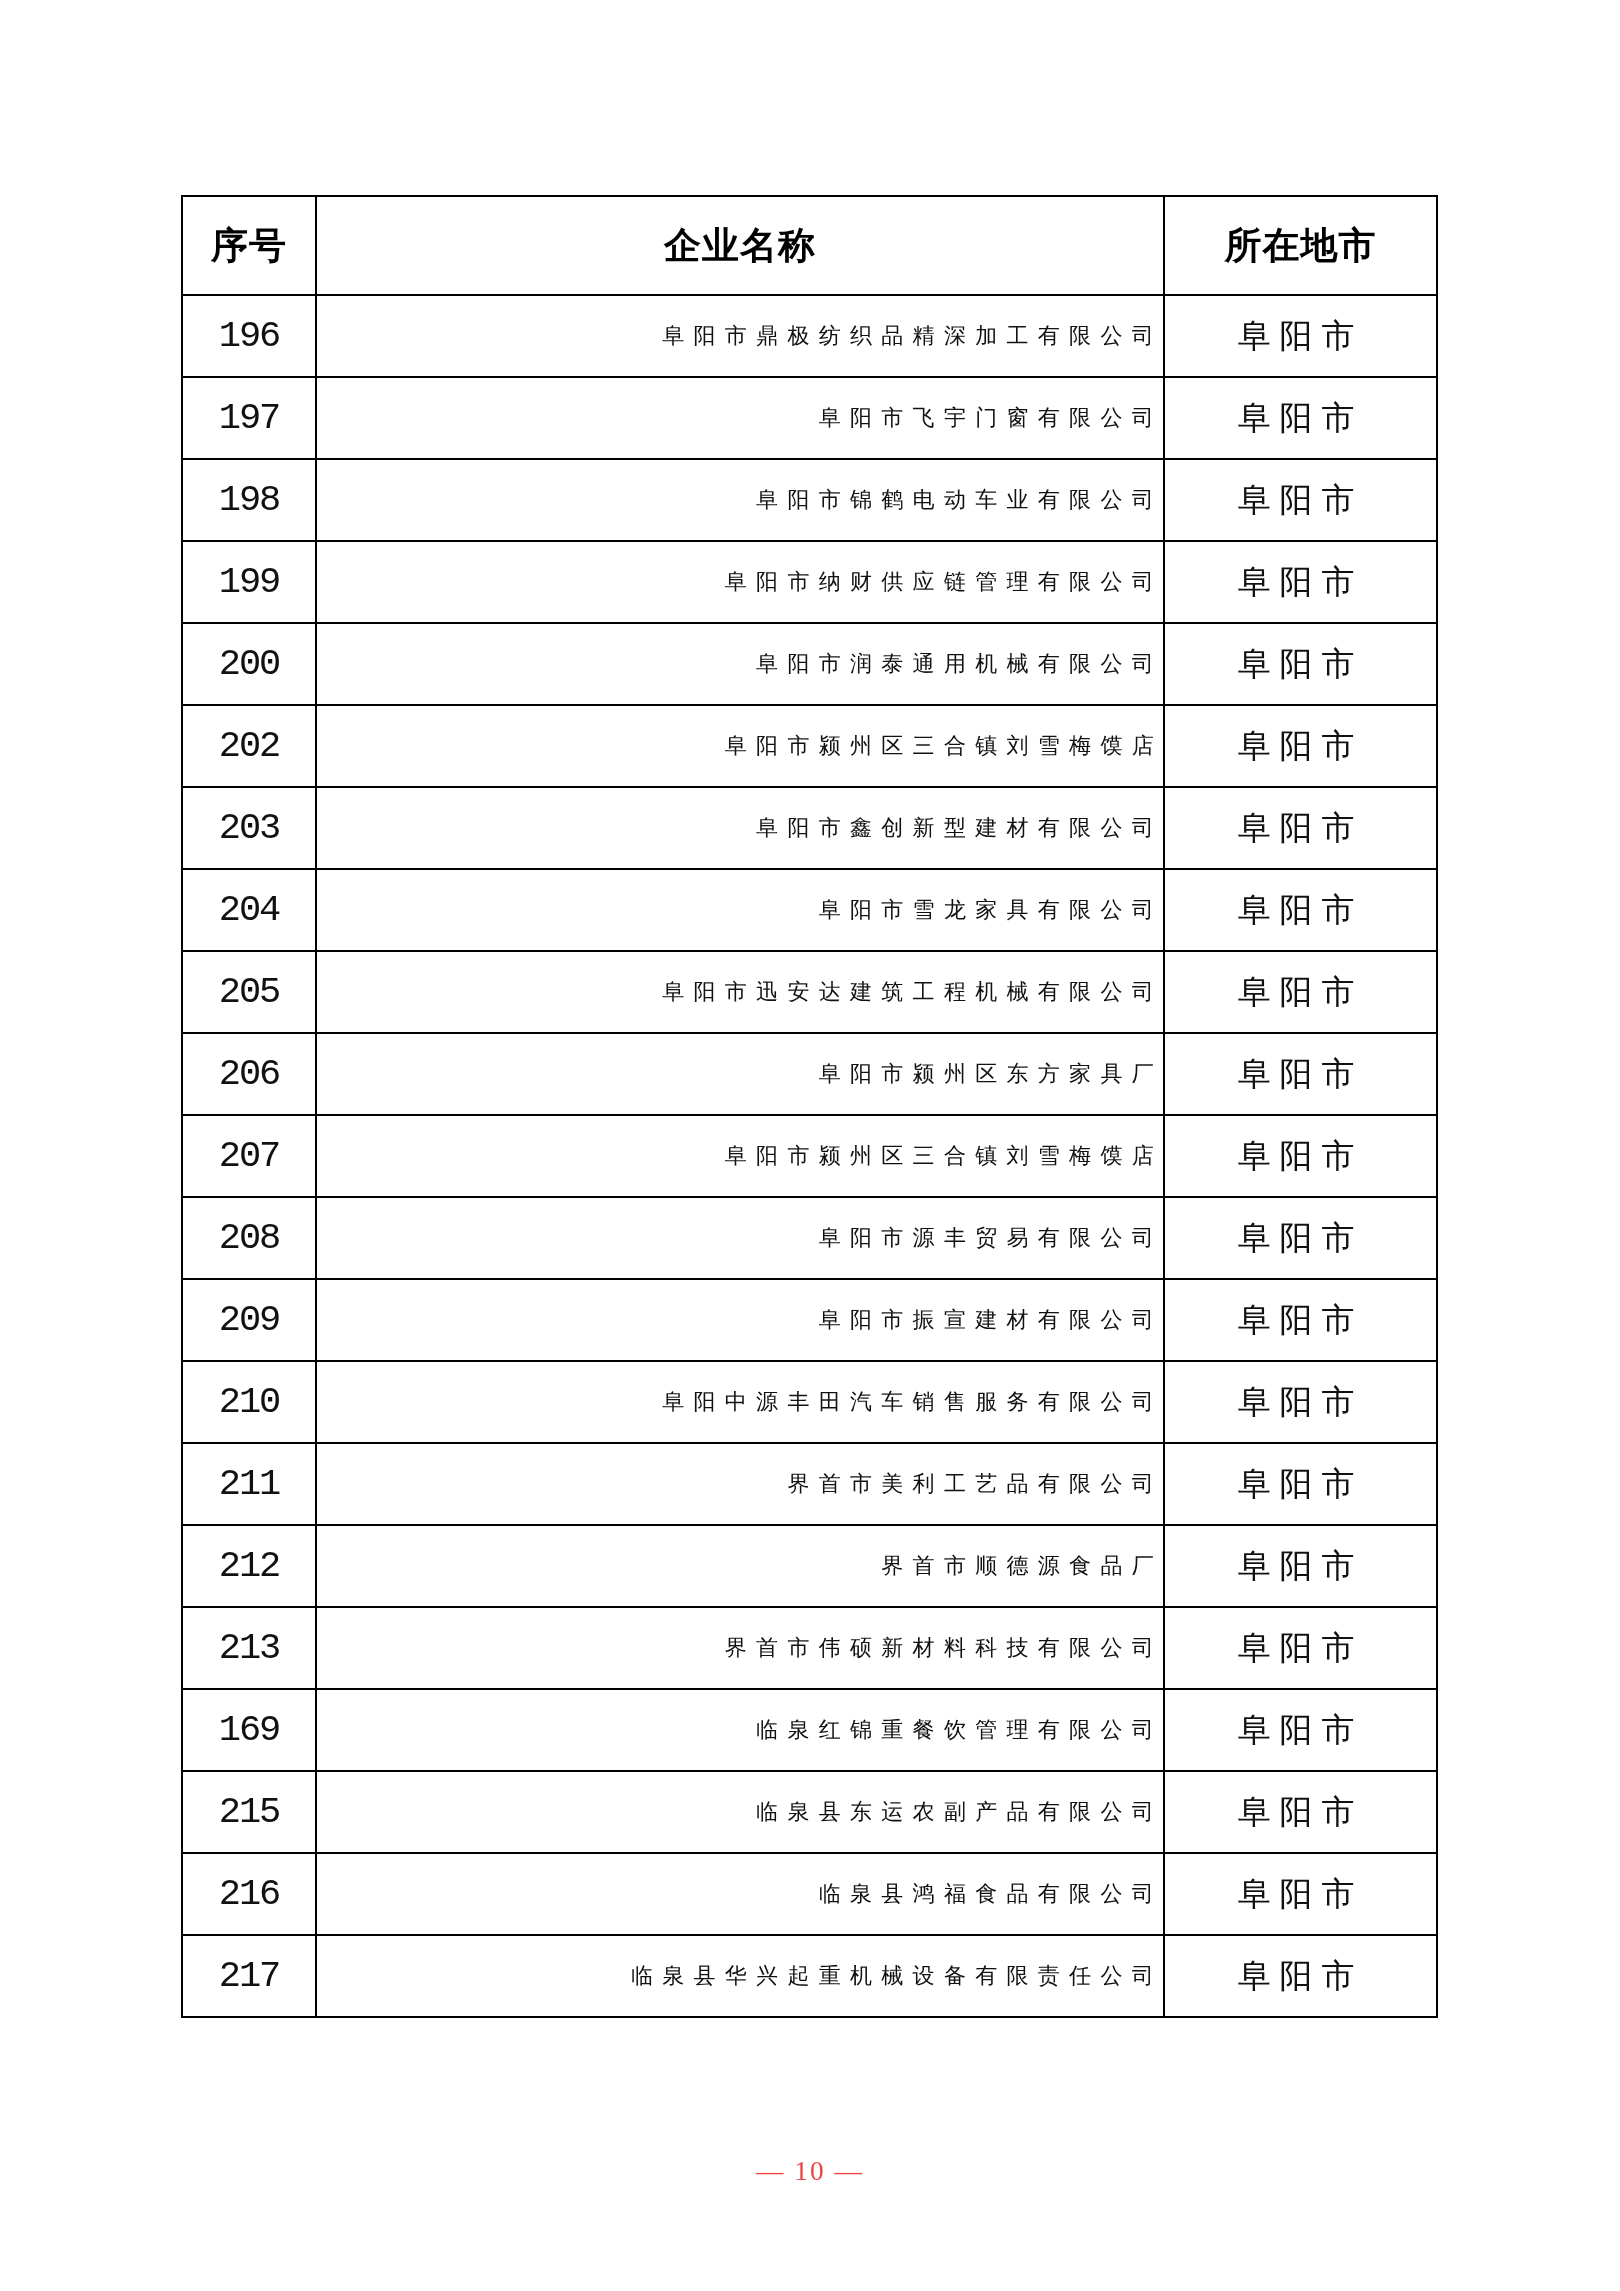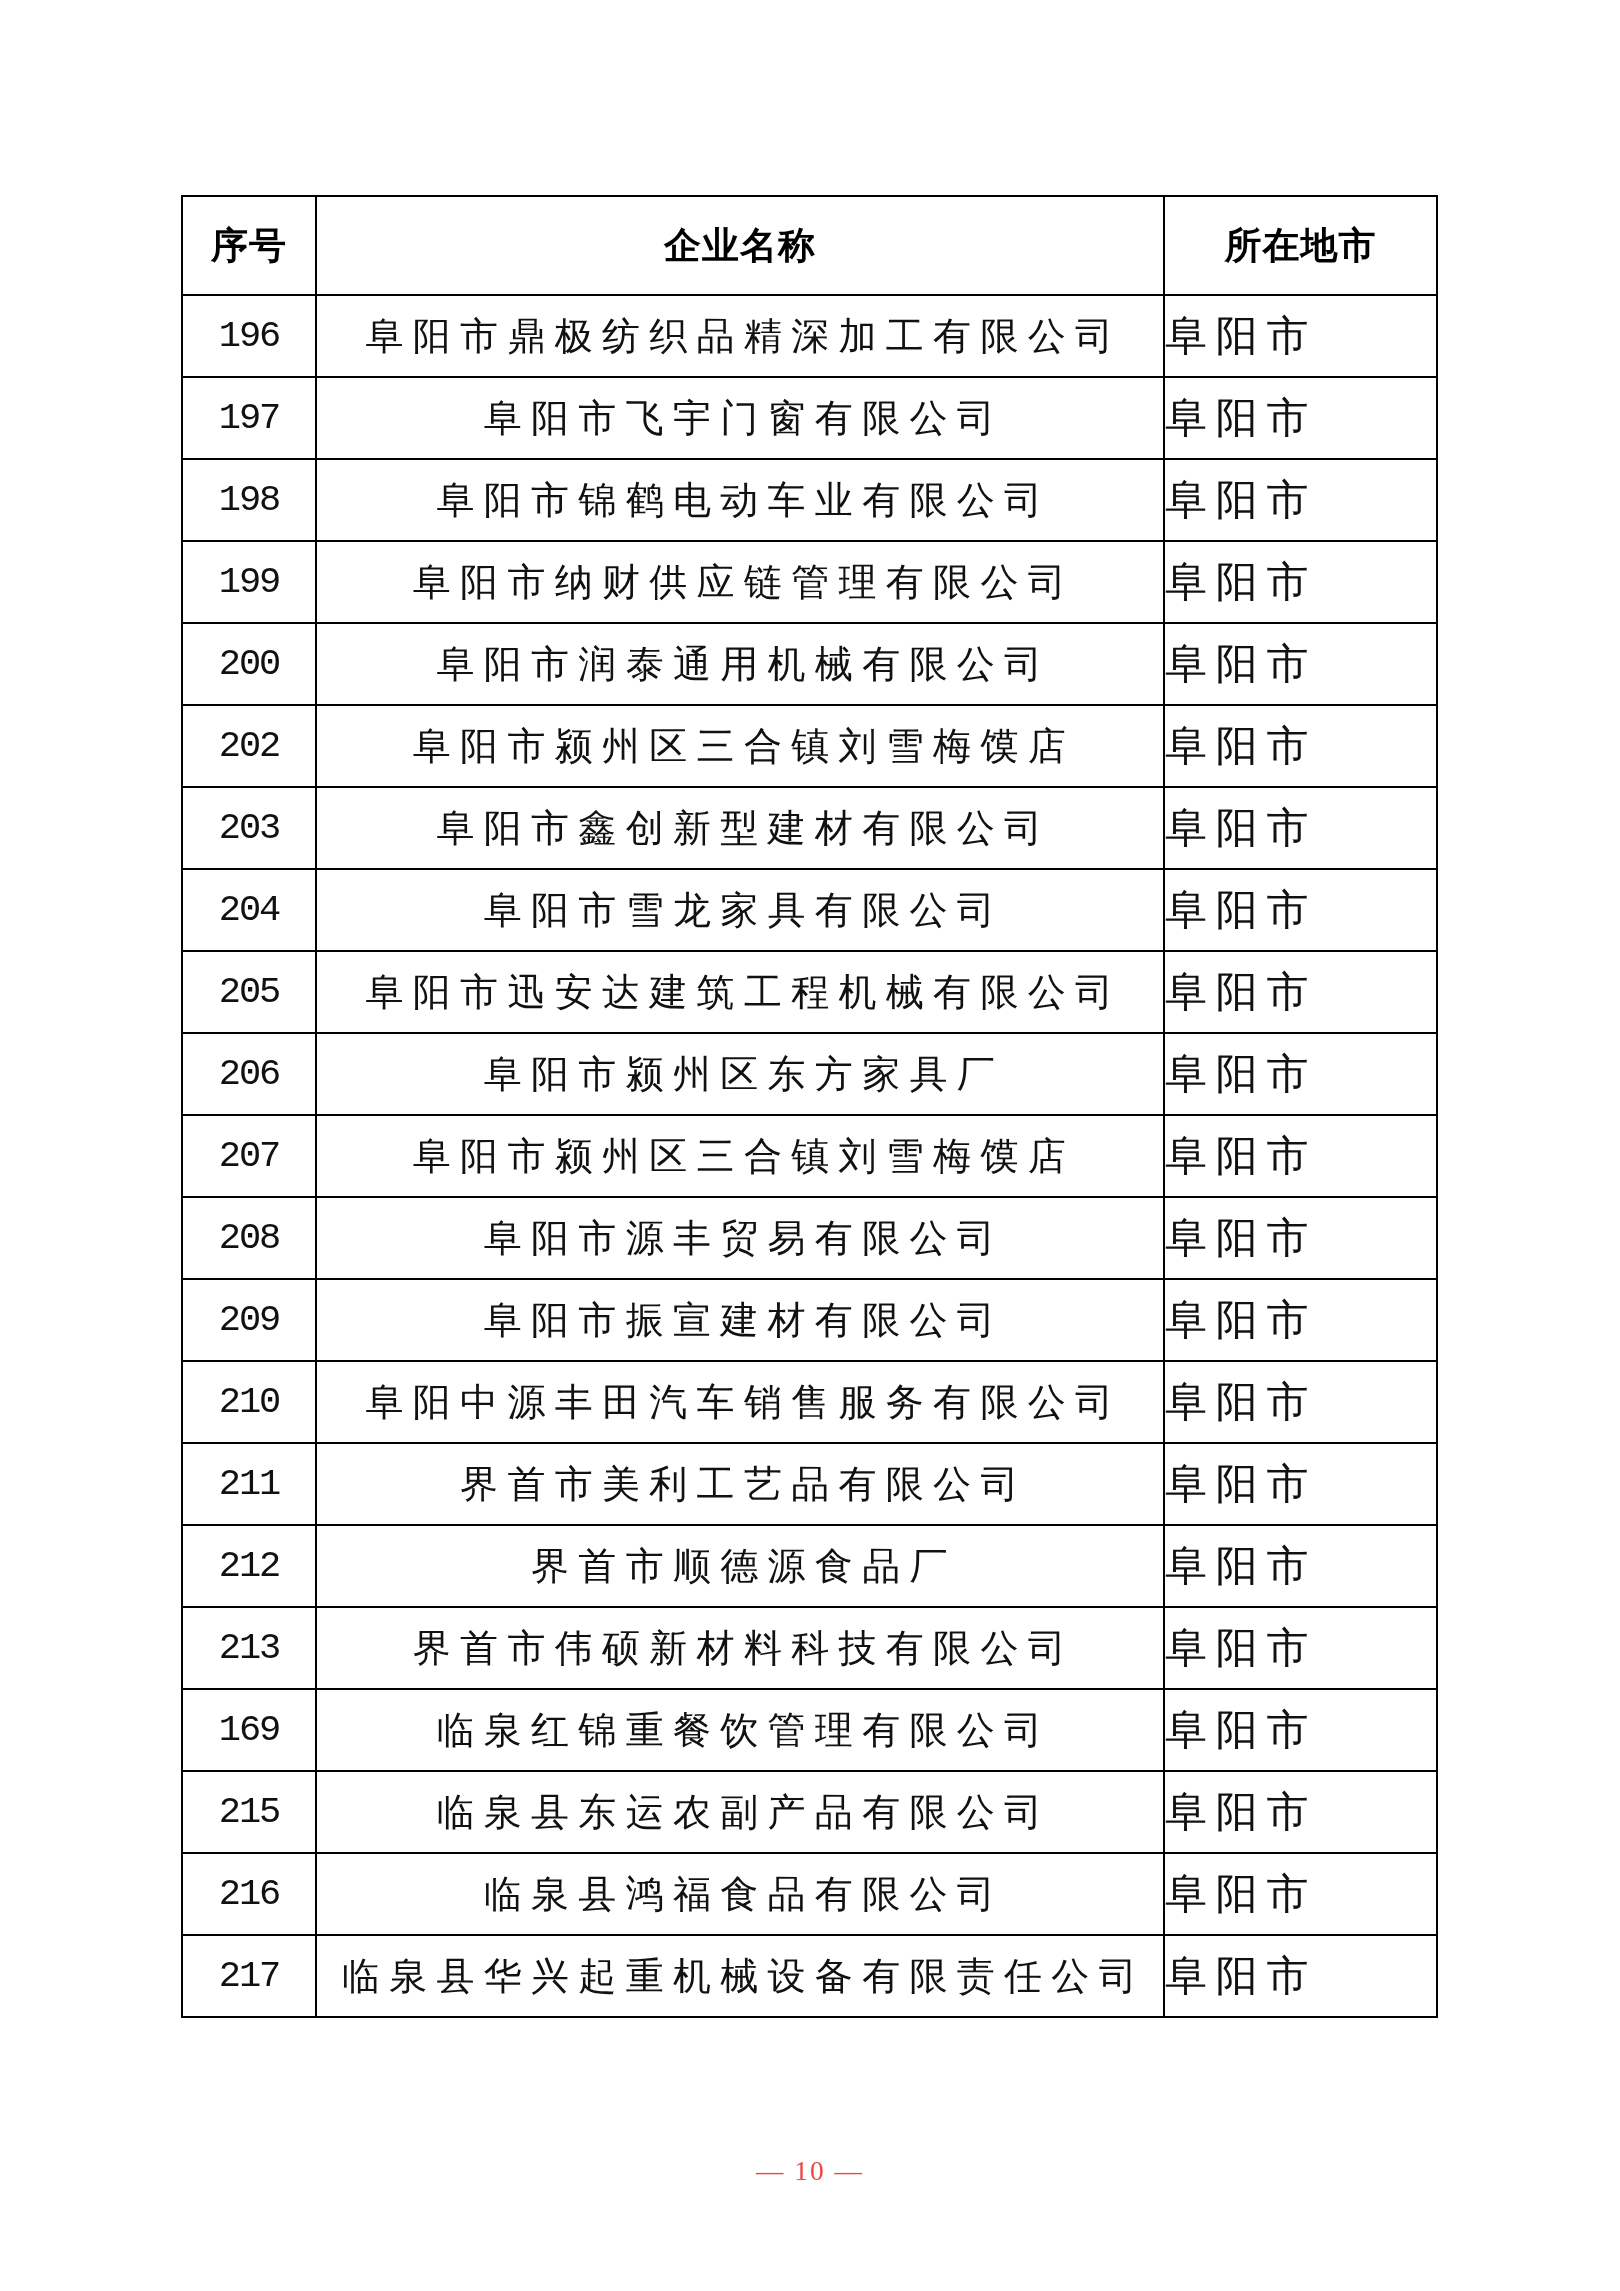--- a/index.html
+++ b/index.html
@@ -47,32 +47,32 @@
       font-weight: normal;
       color: #111111;
     }
     .cell-no {
       text-align: center;
       font-family: "Liberation Mono", "DejaVu Sans Mono", monospace;
       font-size: 37px;
       letter-spacing: -2px;
     }
     .cell-name {
-      text-align: center;
+      text-align: right;
       padding-left: 7.8px !important;
       font-family: Liberation Mono, monospace;
-      font-size: 38px;
+      font-size: 22px;
       letter-spacing: 9.3px;
       white-space: nowrap;
       overflow: hidden;
     }
     .cell-city {
-      text-align: left;
+      text-align: center;
       font-family: "DejaVu Sans", "Liberation Sans", sans-serif;
-      font-size: 42px;
+      font-size: 33px;
       letter-spacing: 8.8px;
     }
     .page-number {
       position: absolute;
       left: 0;
       width: 1620px;
       top: 2156px;
       text-align: center;
       font-family: "Liberation Serif", "DejaVu Serif", serif;
       font-size: 27.4px;

